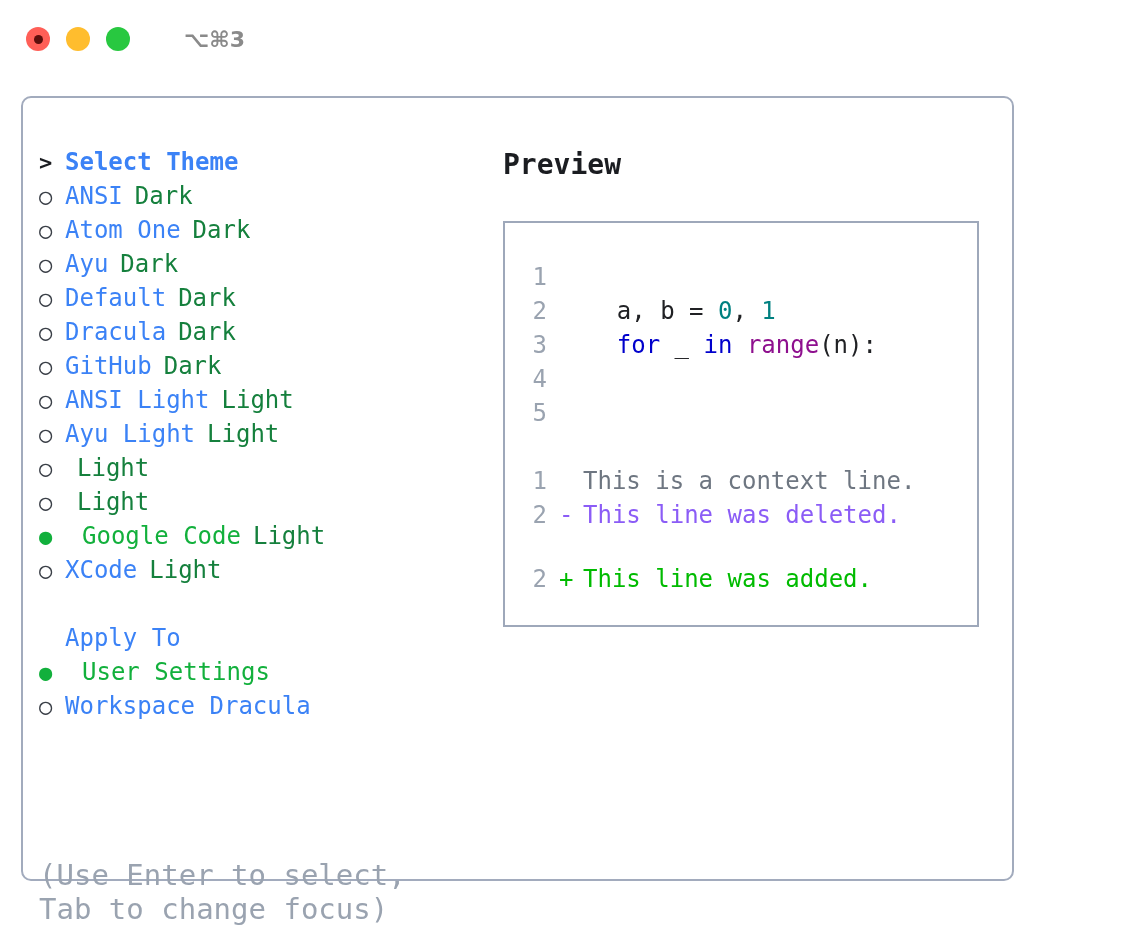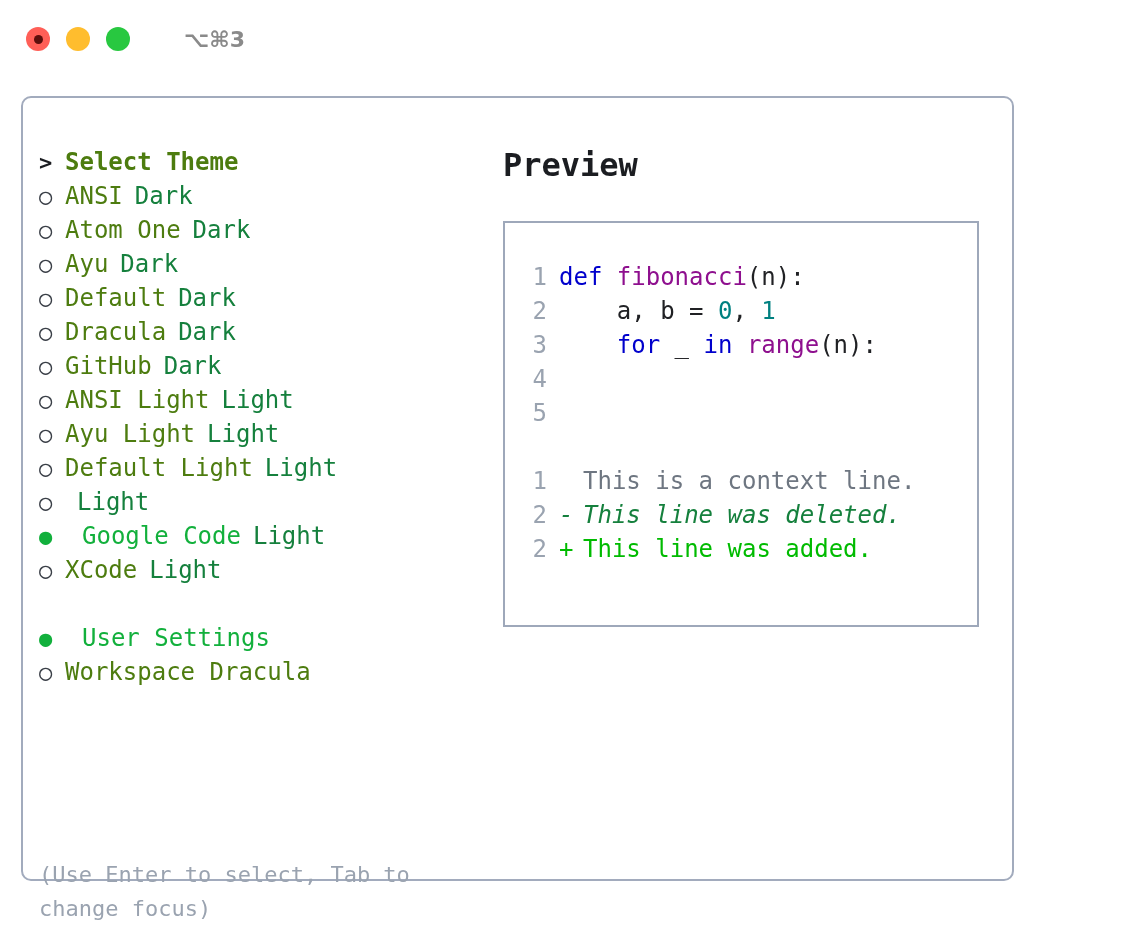--- a/index.html
+++ b/index.html
@@ -86,46 +86,46 @@
     font-size: 22px;
     color: #3a3f47;
   }
   .marker.sel { color: #12b03c; }
   .marker.blank { color: transparent; }
   .row.header {
     font-weight: bold;
     color: #1b1d21;
   }
   .row.header .marker { font-weight: bold; color: #1b1d21; }
-  .label { color: #4d7c0f; }
+  .label { color: #3b82f6; }
   .row.active .label { color: #12b03c; margin-left: 17px; }
   .tag {
     color: #15803d;
     margin-left: 12px;
   }
   .spacer { height: 34px; }
 
   #hint {
     position: absolute;
     left: 16px; top: 760px;
     width: 420px;
-    font-size: 22px;
+    font-size: 29px;
     line-height: 34px;
     color: #9aa3b0;
     white-space: pre-wrap;
   }
 
   
   #right {
     position: absolute;
     left: 480px; top: 50px;
     width: 490px;
   }
   #preview-title {
-    font-size: 32px;
+    font-size: 28px;
     font-weight: bold;
     color: #1b1d21;
     height: 34px;
     line-height: 34px;
   }
   #preview-box {
     margin-top: 39px;
     width: 476px;
     height: 406px;
     border: 2px solid #9ea8ba;
@@ -147,22 +147,22 @@
     padding-right: 12px;
   }
   .code { color: #202124; }
   .kw  { color: #0000cc; }
   .fn  { color: #8e0f8e; }
   .num { color: #008080; }
   .plain { color: #202124; }
   .blank-line { height: 34px; }
 
   .diff-ctx { color: #6e7681; }
-  .diff-del { color: #15803d; font-style: italic; }
-  .diff-add { color: #00bb00; }
+  .diff-del { color: #8b5cf6; }
+  .diff-add { color: #00bb00; margin-top: 30px; }
   .sign { display: inline-block; width: 24px; }
 </style>
 </head>
 <body>
 
 <div id="screen">
 
   <div id="titlebar">
     <div class="dot red">
       <span class="inner"></span>
@@ -182,41 +182,45 @@
         </div>
         <div id="theme-list">
             <div class="row"><span class="marker">○</span><span class="label">ANSI</span><span class="tag">Dark</span></div>
             <div class="row"><span class="marker">○</span><span class="label">Atom One</span><span class="tag">Dark</span></div>
             <div class="row"><span class="marker">○</span><span class="label">Ayu</span><span class="tag">Dark</span></div>
             <div class="row"><span class="marker">○</span><span class="label">Default</span><span class="tag">Dark</span></div>
             <div class="row"><span class="marker">○</span><span class="label">Dracula</span><span class="tag">Dark</span></div>
             <div class="row"><span class="marker">○</span><span class="label">GitHub</span><span class="tag">Dark</span></div>
             <div class="row"><span class="marker">○</span><span class="label">ANSI Light</span><span class="tag">Light</span></div>
             <div class="row"><span class="marker">○</span><span class="label">Ayu Light</span><span class="tag">Light</span></div>
-            <div class="row"><span class="marker">○</span><span class="label">Default Light</span><span class="tag">Light</span></div>
+            <div class="row"><span class="marker">○</span><span class="tag">Light</span></div>
             <div class="row"><span class="marker">○</span><span class="tag">Light</span></div>
             <div class="row active"><span class="marker sel">●</span><span class="label">Google Code</span><span class="tag">Light</span></div>
             <div class="row"><span class="marker">○</span><span class="label">XCode</span><span class="tag">Light</span></div>
           </div>
 
         <div class="spacer"></div>
 
+        <div class="row">
+          <span class="marker blank">&nbsp;</span>
+          <span class="label">Apply To</span>
+        </div>
         <div id="apply-list">
             <div class="row active"><span class="marker sel">●</span><span class="label">User Settings</span></div>
             <div class="row"><span class="marker">○</span><span class="label">Workspace Dracula</span></div>
           </div>
       </div>
 
       <div id="hint">(Use Enter to select, Tab to change focus)</div>
 
       <div id="right">
         <div id="preview-title">Preview</div>
         <div id="preview-box">
           <div id="code-block">
-              <div class="cline"><span class="gutter">1</span><span class="code"><span class="kw">def </span><span class="fn">fibonacci</span><span class="plain">(n):</span></span></div>
+              <div class="cline"><span class="gutter">1</span></div>
               <div class="cline"><span class="gutter">2</span><span class="code"><span class="plain">    a, b = </span><span class="num">0</span><span class="plain">, </span><span class="num">1</span></span></div>
               <div class="cline"><span class="gutter">3</span><span class="code"><span class="plain">    </span><span class="kw">for</span><span class="plain"> _ </span><span class="kw">in</span><span class="plain"> </span><span class="fn">range</span><span class="plain">(n):</span></span></div>
               <div class="cline"><span class="gutter">4</span></div>
               <div class="cline"><span class="gutter">5</span></div>
             </div>
           <div class="blank-line"></div>
           <div id="diff-block">
               <div class="cline"><span class="gutter">1</span><span class="diff-ctx"><span class="sign"> </span><span>This is a context line.</span></span></div>
               <div class="cline"><span class="gutter">2</span><span class="diff-del"><span class="sign">-</span><span>This line was deleted.</span></span></div>
               <div class="cline"><span class="gutter">2</span><span class="diff-add"><span class="sign">+</span><span>This line was added.</span></span></div>

